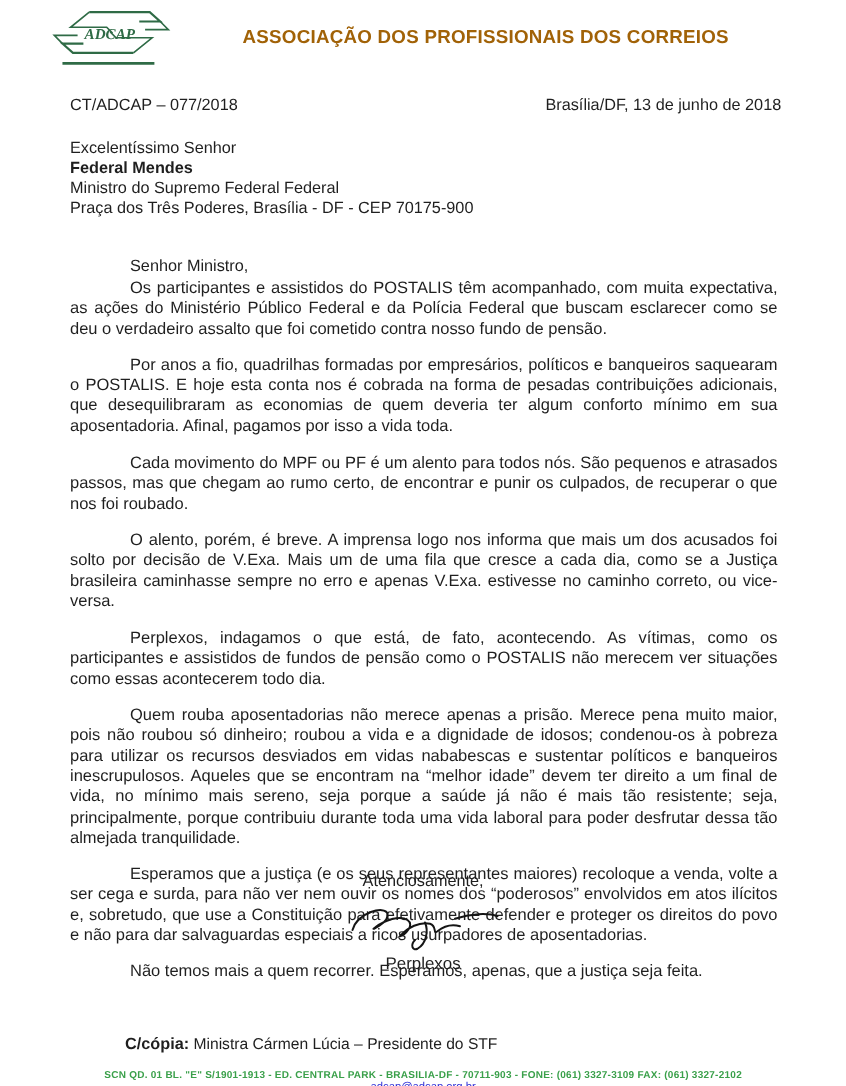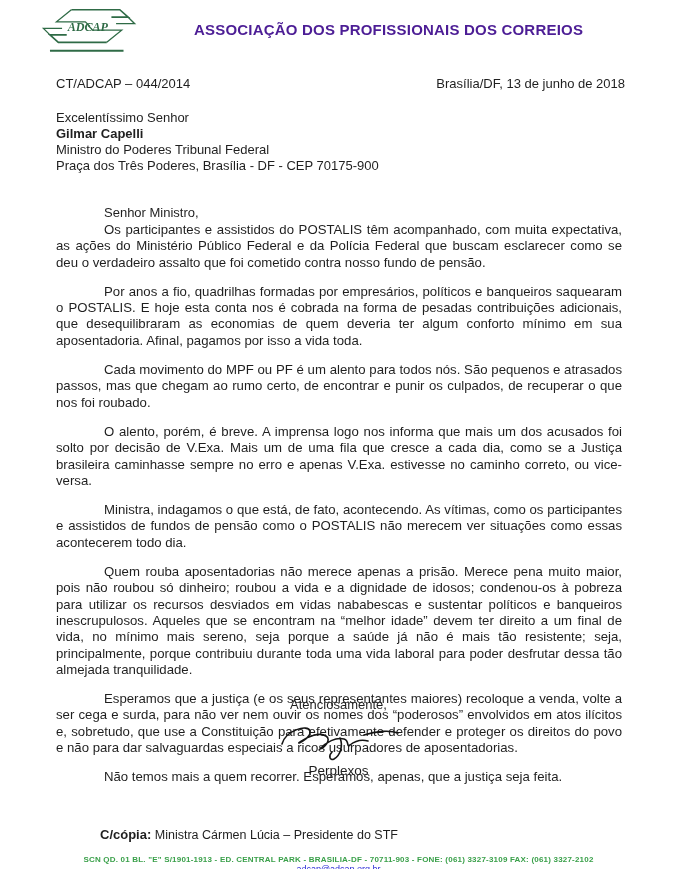--- a/index.html
+++ b/index.html
@@ -8,21 +8,21 @@
     width:677px;height:869px;
     background:#ffffff;
     font-family:"Liberation Sans","DejaVu Sans",sans-serif;
     color:#1f1f1f;
     overflow:hidden;
   }
   
   .header{position:absolute;top:6px;left:34px;display:flex;align-items:center;gap:40px;}
   .logo{width:112px;height:54px;flex:0 0 auto;}
   .org-title{
-    font-size:15px;font-weight:bold;color:#4c1d95;
+    font-size:15px;font-weight:bold;color:#a16207;
     letter-spacing:.2px;margin:0 0 7px 8px;white-space:nowrap;
   }
   
   .refrow{position:absolute;top:76px;left:56px;right:52px;display:flex;justify-content:space-between;font-size:13px;}
   
   .recipient{position:absolute;top:110px;left:56px;font-size:13px;line-height:16px;}
   .recipient .bold{font-weight:bold;}
   .greeting{position:absolute;top:182px;left:104px;font-size:13px;margin-top:23px;}
   
   .body{position:absolute;top:211px;left:56px;width:566px;}
@@ -63,39 +63,39 @@
       <path d="M78,39 L26,39 L17,31 L35,31"></path>
       <path d="M78,39 L94,26 L63,26 L58,21" stroke-width="1.4"></path>
       <path d="M17,48 L96,48" stroke-width="2.2"></path>
       <path d="M17,31 L10,24 L30,24" stroke-width="1.4"></path>
       <text x="36" y="27" stroke="none" fill="#2f6b46" font-family="Liberation Serif, DejaVu Serif, serif" font-size="13" font-style="italic" font-weight="bold">ADCAP</text>
     </svg>
     <div class="org-title">ASSOCIAÇÃO DOS PROFISSIONAIS DOS CORREIOS</div>
   </div>
 
   <div class="refrow">
-    <span>CT/ADCAP – 044/2014</span>
+    <span>CT/ADCAP – 077/2018</span>
     <span>Brasília/DF, 13 de junho de 2018</span>
   </div>
 
   <div class="recipient">
     <div>Excelentíssimo Senhor</div>
-    <div class="bold">Gilmar Capelli</div>
-    <div>Ministro do Poderes Tribunal Federal</div>
+    <div class="bold">Federal Mendes</div>
+    <div>Ministro do Supremo Federal Federal</div>
     <div>Praça dos Três Poderes, Brasília - DF - CEP 70175-900</div>
   </div>
 
   <div class="greeting">Senhor Ministro,</div>
 
   <div class="body">
     <p>Os participantes e assistidos do POSTALIS têm acompanhado, com muita expectativa, as ações do Ministério Público Federal e da Polícia Federal que buscam esclarecer como se deu o verdadeiro assalto que foi cometido contra nosso fundo de pensão.</p>
     <p>Por anos a fio, quadrilhas formadas por empresários, políticos e banqueiros saquearam o POSTALIS. E hoje esta conta nos é cobrada na forma de pesadas contribuições adicionais, que desequilibraram as economias de quem deveria ter algum conforto mínimo em sua aposentadoria. Afinal, pagamos por isso a vida toda.</p>
     <p>Cada movimento do MPF ou PF é um alento para todos nós. São pequenos e atrasados passos, mas que chegam ao rumo certo, de encontrar e punir os culpados, de recuperar o que nos foi roubado.</p>
     <p>O alento, porém, é breve. A imprensa logo nos informa que mais um dos acusados foi solto por decisão de V.Exa. Mais um de uma fila que cresce a cada dia, como se a Justiça brasileira caminhasse sempre no erro e apenas V.Exa. estivesse no caminho correto, ou vice-versa.</p>
-    <p>Ministra, indagamos o que está, de fato, acontecendo. As vítimas, como os participantes e assistidos de fundos de pensão como o POSTALIS não merecem ver situações como essas acontecerem todo dia.</p>
+    <p>Perplexos, indagamos o que está, de fato, acontecendo. As vítimas, como os participantes e assistidos de fundos de pensão como o POSTALIS não merecem ver situações como essas acontecerem todo dia.</p>
     <p>Quem rouba aposentadorias não merece apenas a prisão. Merece pena muito maior, pois não roubou só dinheiro; roubou a vida e a dignidade de idosos; condenou-os à pobreza para utilizar os recursos desviados em vidas nababescas e sustentar políticos e banqueiros inescrupulosos. Aqueles que se encontram na “melhor idade” devem ter direito a um final de vida, no mínimo mais sereno, seja porque a saúde já não é mais tão resistente; seja, principalmente, porque contribuiu durante toda uma vida laboral para poder desfrutar dessa tão almejada tranquilidade.</p>
     <p>Esperamos que a justiça (e os seus representantes maiores) recoloque a venda, volte a ser cega e surda, para não ver nem ouvir os nomes dos “poderosos” envolvidos em atos ilícitos e, sobretudo, que use a Constituição para efetivamente defender e proteger os direitos do povo e não para dar salvaguardas especiais a ricos usurpadores de aposentadorias.</p>
     <p>Não temos mais a quem recorrer. Esperamos, apenas, que a justiça seja feita.</p>
   </div>
 
   <div class="closing">Atenciosamente,</div>
 
   <div class="sig-wrap">
     <svg width="150" height="44" viewBox="0 0 150 44" fill="none" stroke="#151515" stroke-width="1.6" stroke-linecap="round">
       <path d="M18,26 C22,12 44,6 46,13 C48,20 30,28 36,24 C44,18 56,14 62,18 C68,22 60,30 56,31 C62,24 72,19 80,21 C86,23 82,30 86,27 C91,23 97,21 104,23"></path>

